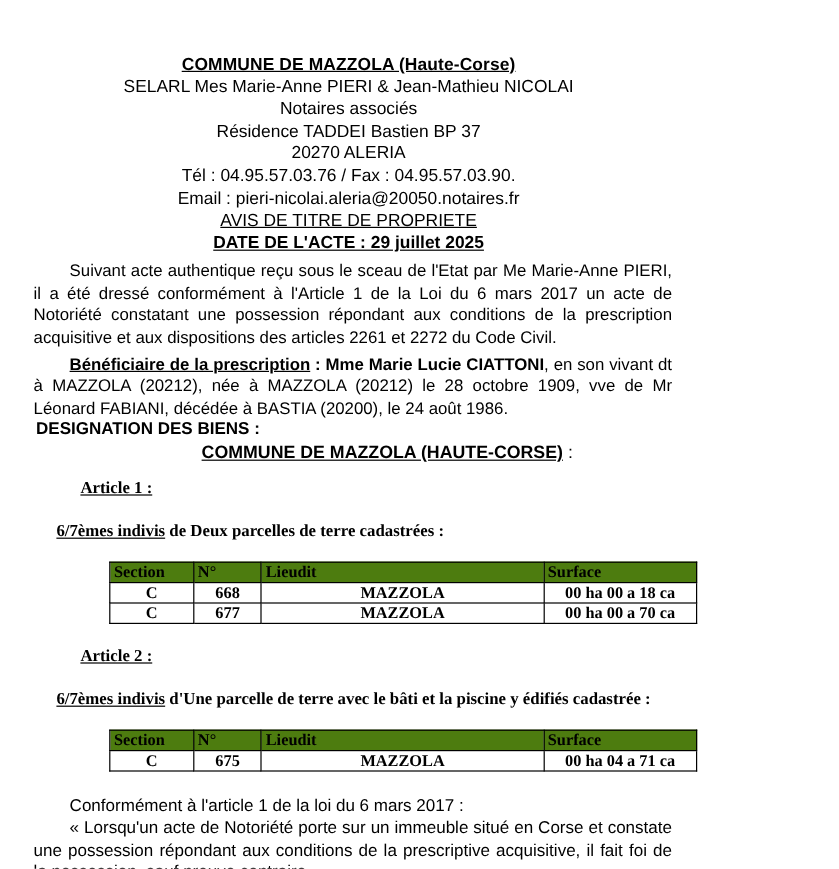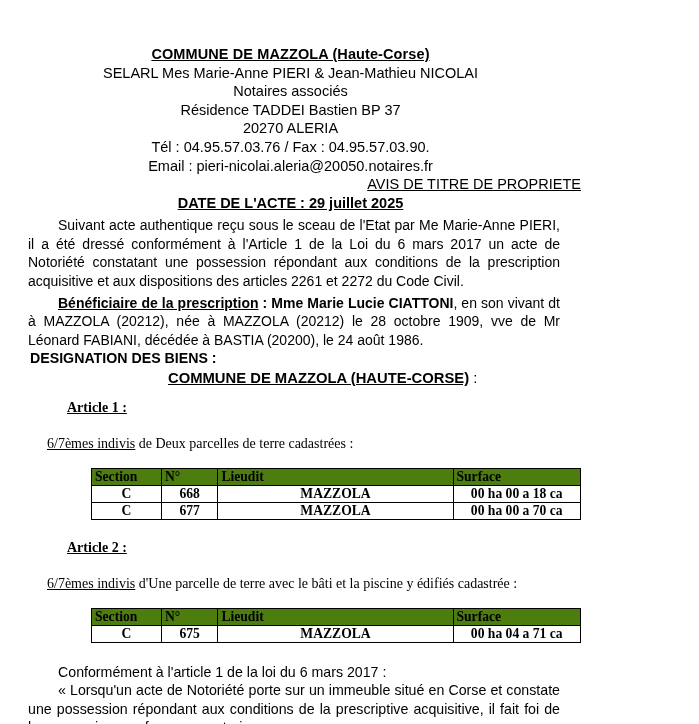--- a/index.html
+++ b/index.html
@@ -30,21 +30,21 @@
     padding-top: 45px;
     font-size: 14.5px;
     line-height: 18.6px;
   }
   .hdr-line { display: block; white-space: nowrap; }
   .hdr-title {
     font-weight: bold;
     text-decoration: underline;
     letter-spacing: 0.1px;
   }
-  .hdr-underline { text-decoration: underline; text-align: right; }
+  .hdr-underline { text-decoration: underline; }
   .hdr-bold-underline { font-weight: bold; text-decoration: underline; }
 
   
   .body-area {
     padding: 0 21px 0 28px;
     font-size: 14px;
     line-height: 18.4px;
   }
   p.just {
     margin: 0;
@@ -78,21 +78,21 @@
     padding-left: 67px;
     font-weight: bold;
     text-decoration: underline;
     font-size: 14px;
     font-family: "Liberation Serif", serif;
   }
   .parcel-line {
     margin: 0;
     padding-left: 47px;
     font-size: 14px;
-    font-weight: normal;
+    font-weight: bold;
     font-family: "Liberation Serif", serif;
   }
   .parcel-line .ul { text-decoration: underline; }
 
   
   table.cad {
     border-collapse: collapse;
     table-layout: fixed;
     margin-left: 91px;
     font-family: "Liberation Serif", serif;

